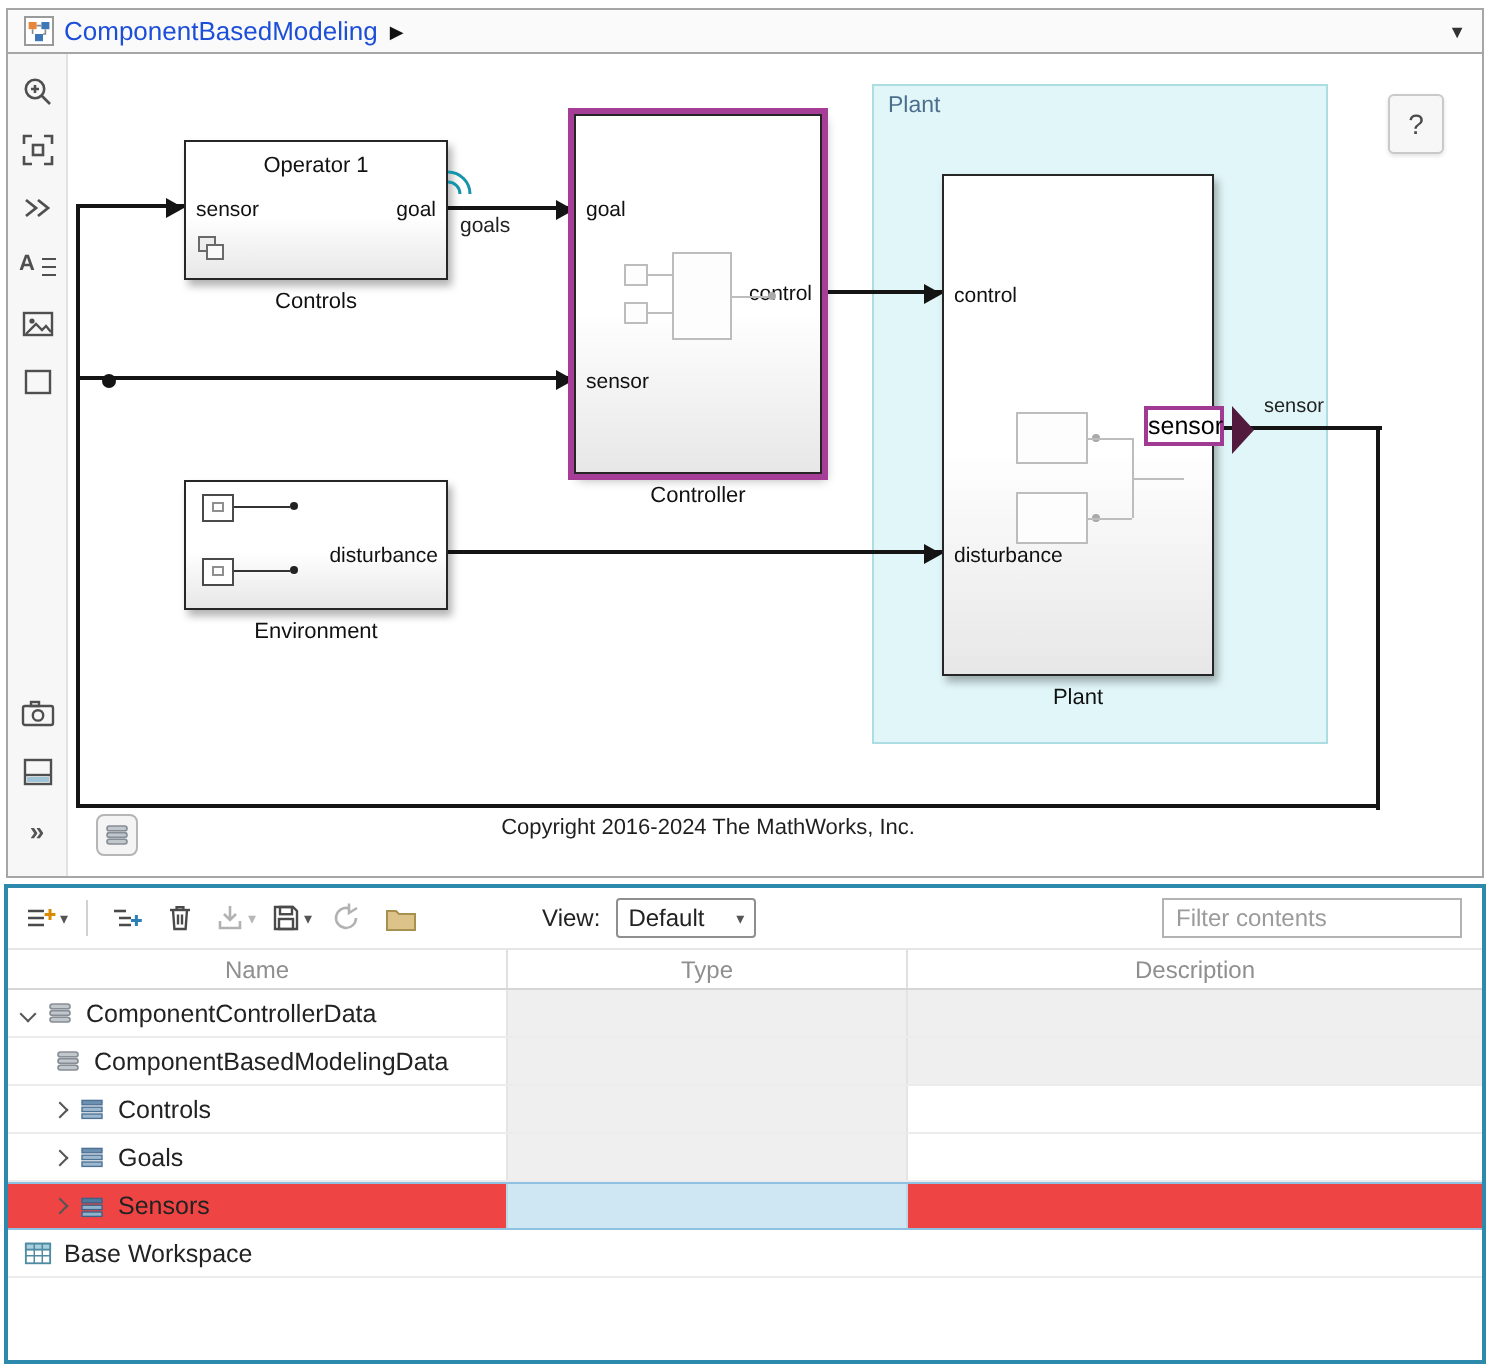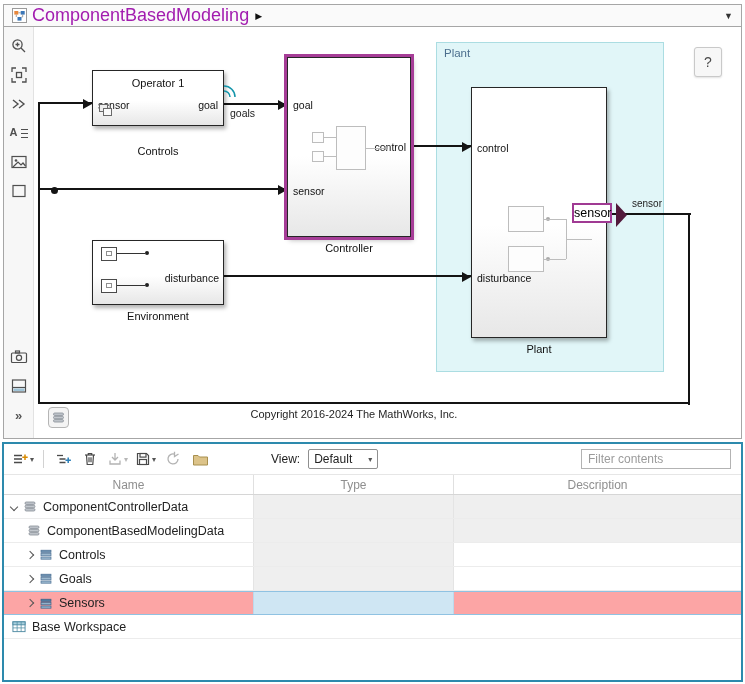--- a/index.html
+++ b/index.html
@@ -7,21 +7,21 @@
   body {
     width:745px; height:684px; position:relative; background:#fff;
     font-family:"Liberation Sans", sans-serif; overflow:hidden;
   }
 
   
   .editor { position:absolute; left:3px; top:4px; width:739px; height:435px; }
   .crumbbar { position:absolute; left:0; top:0; right:0; height:23px;
     border:1px solid #a6a6a6; background:#fafafa; display:flex; align-items:center;
     padding:0 8px; gap:5px; z-index:6; }
-  .crumb-text { font-size:18px; color:#a21caf; }
+  .crumb-text { font-size:13px; color:#1d4ed8; }
   .crumb-caret { font-size:9px; color:#111; margin-left:1px; }
   .crumb-menu { margin-left:auto; font-size:9px; color:#333; }
 
   .editor-body { position:absolute; left:0; top:23px; right:0; bottom:0;
     border:1px solid #a6a6a6; border-top:none; background:#fff; }
   .palette { position:absolute; left:0; top:0; bottom:0; width:30px; background:#f7f7f7;
     border-right:1px solid #e2e2e2; display:flex; flex-direction:column; align-items:center;
     padding:8px 0 5px; }
   .pal-btn { width:22px; height:22px; display:flex; align-items:center; justify-content:center;
     margin-bottom:7px; flex:none; }
@@ -34,21 +34,21 @@
 
   .canvas { position:absolute; left:30px; top:0; right:0; bottom:0; background:#fff; overflow:hidden; }
 
   .region { position:absolute; z-index:1; }
   .region.sources { left:40px; top:15px; width:193px; height:330px; background:#e4e4f8; border:1px solid #c6c6ec; }
   .region.plantr  { left:402px; top:15px; width:228px; height:330px; background:#e1f6f8; border:1px solid #abdde2; }
   .region-label { position:absolute; left:7px; top:4px; font-size:11.5px; color:#4c6f8e; }
 
   .block { position:absolute; background:linear-gradient(#ffffff 55%, #e7e7e7); border:1px solid #262626;
     box-shadow:2px 3px 4px rgba(0,0,0,.30); z-index:3; }
-  #blk-operator    { left:58px;  top:43px;  width:132px; height:56px; }
+  #blk-operator    { left:58px;  top:43px;  width:132px; height:70px; }
   #blk-environment { left:58px;  top:213px; width:132px; height:65px; }
   #blk-controller  { left:253px; top:30px;  width:124px; height:180px;
     box-shadow:0 0 0 3px #a63d97, 2px 3px 5px rgba(0,0,0,.30); }
   #blk-plant       { left:437px; top:60px;  width:136px; height:251px; }
 
   .blk-title { position:absolute; top:6px; left:0; right:0; text-align:center; font-size:11px; color:#111; }
   .port { position:absolute; font-size:10.5px; color:#111; white-space:nowrap; }
   .caption { position:absolute; text-align:center; font-size:11px; color:#111; z-index:3; }
   #cap-operator    { left:58px;  top:118px; width:132px; }
   #cap-environment { left:58px;  top:283px; width:132px; }
@@ -108,21 +108,21 @@
 
   .te-header { height:21px; display:grid; grid-template-columns:249px 200px 1fr;
     border-top:1px solid #e6e6e6; border-bottom:1px solid #d6d6d6; }
   .te-header span { display:flex; align-items:center; justify-content:center; font-size:12px; color:#8f8f8f; }
   .te-header span + span { border-left:1px solid #e0e0e0; }
 
   .te-row { height:24px; display:grid; grid-template-columns:249px 200px 1fr; border-bottom:1px solid #ececec; }
   .te-name { display:flex; align-items:center; font-size:12.5px; color:#222; gap:6px; }
   .te-cell { border-left:1px solid #e4e4e4; }
   .te-cell.gray { background:#efefef; }
-  .te-row.selected { background:#fca5a5; border-top:1px solid #8fc2e2; border-bottom:1px solid #8fc2e2; height:24px; }
+  .te-row.selected { background:#ef4444; border-top:1px solid #8fc2e2; border-bottom:1px solid #8fc2e2; height:24px; }
   .te-row.selected .te-cell { border-left-color:#bcd9ec; }
   .te-row.selected .te-cell.gray { background:#cfe6f3; }
   .te-row.base { display:flex; align-items:center; gap:6px; padding-left:8px; font-size:12.5px; color:#222; }
 
   .chev { width:6px; height:6px; border-right:1.5px solid #555; border-bottom:1.5px solid #555;
     display:inline-block; flex:none; }
   .chev.r { transform:rotate(-45deg); }
   .chev.d { transform:rotate(45deg); }
   .ml7  { margin-left:7px; }
   .ml23 { margin-left:23px; }

